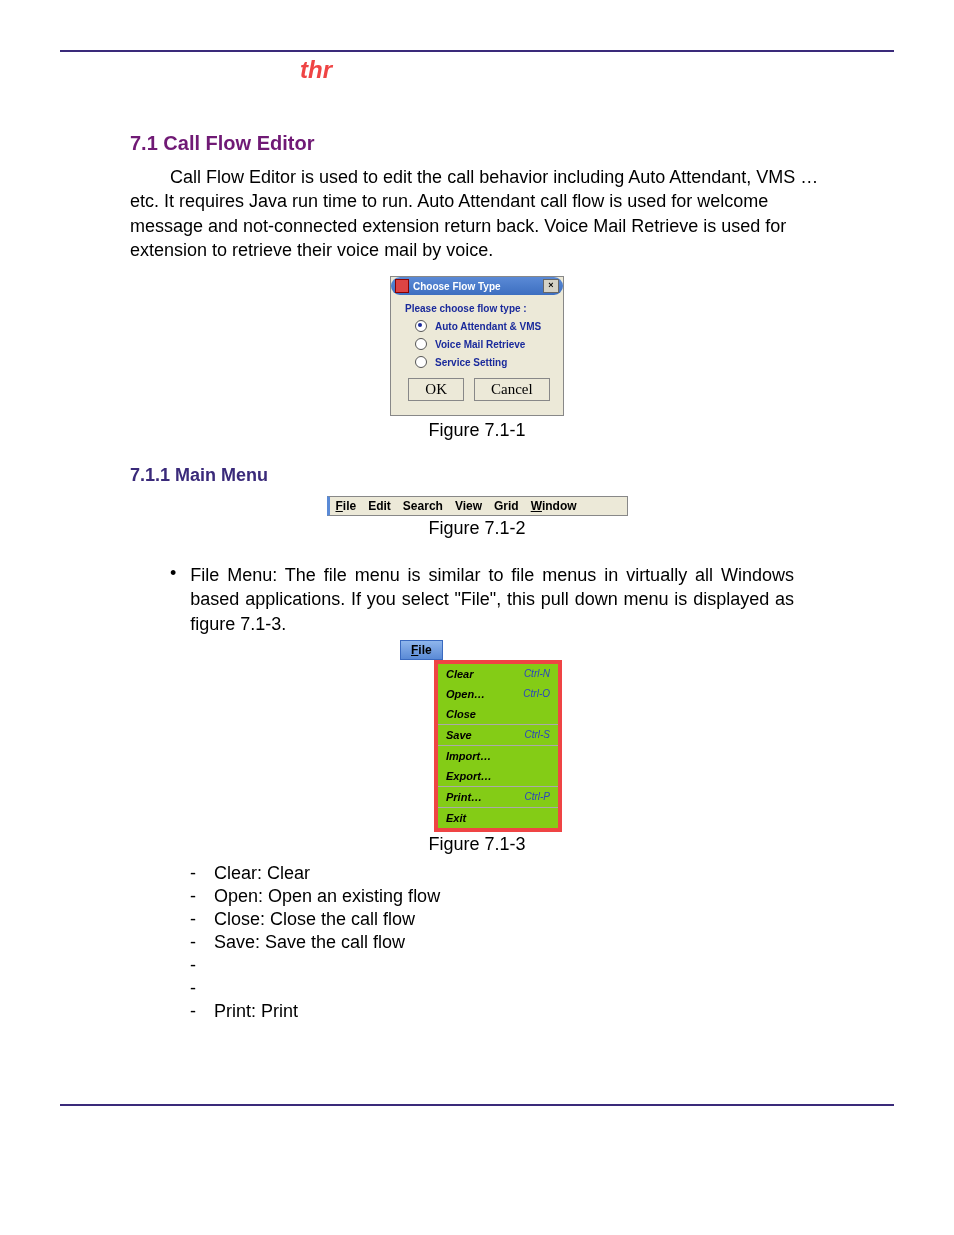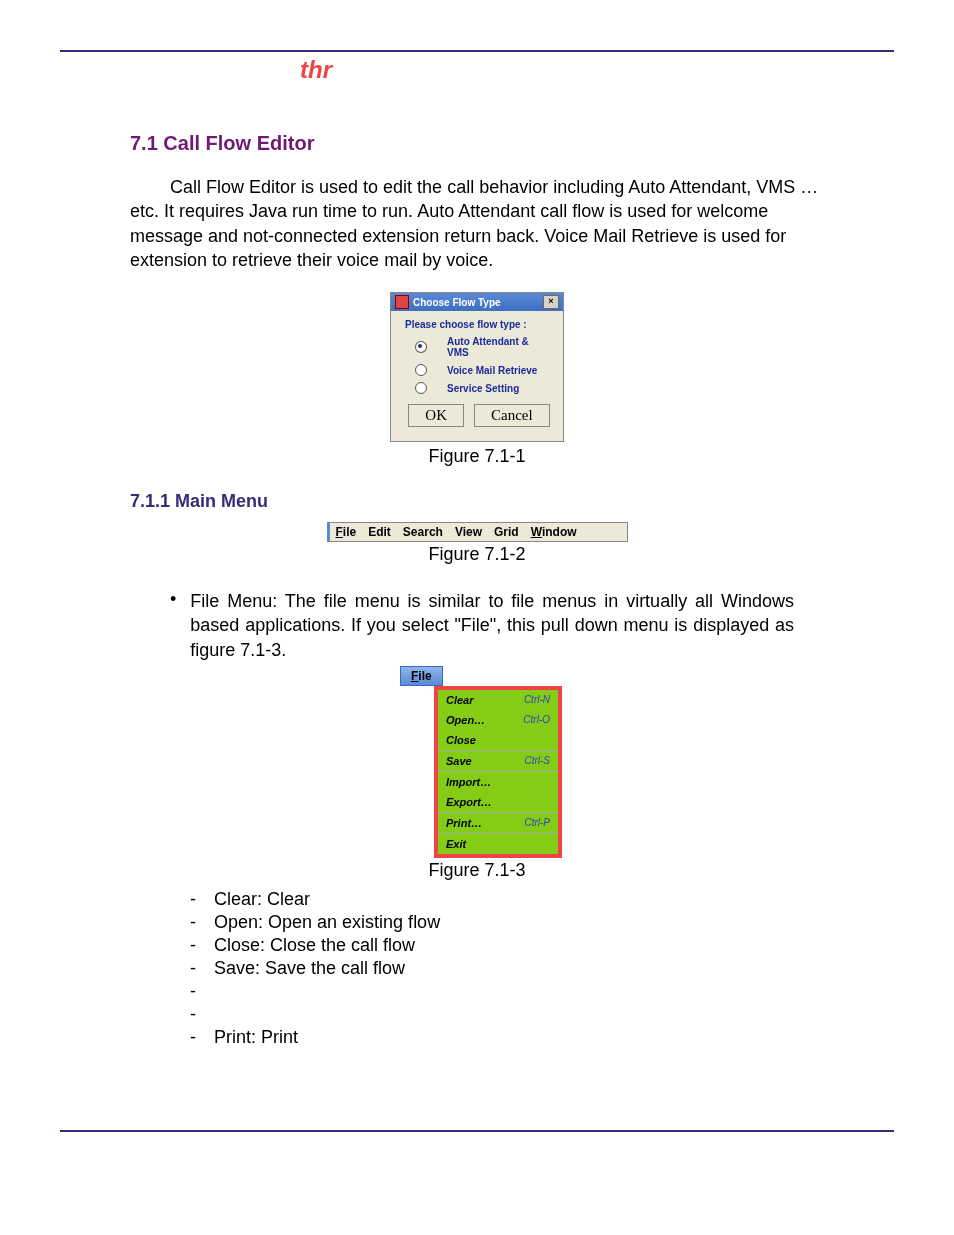--- a/index.html
+++ b/index.html
@@ -30,21 +30,21 @@
     margin-top: 46px;
   }
   .section-heading {
     color: #701a75;
     font-family: "Comic Sans MS", cursive, sans-serif;
     font-weight: bold;
     font-size: 20px;
     margin: 30px 60px 10px 60px;
   }
   .intro {
-    margin: 20px 60px;
+    margin: 4px 60px;
     font-size: 18px;
     line-height: 1.35;
   }
   .indent { text-indent: 40px; }
   .dialog {
     width: 172px;
     margin: 14px auto 4px auto;
     background: #ece9d8;
     border: 1px solid #888;
     font-size: 10px;
@@ -52,38 +52,39 @@
   }
   .dialog-title {
     background: linear-gradient(#5a8ad6, #3d6fc0);
     color: #fff;
     font-weight: bold;
     padding: 2px 4px;
     display: flex;
     align-items: center;
     justify-content: space-between;
     font-size: 10px;
+    border-radius: 9px;
   }
   .dialog-iconx {
     width: 14px; height: 12px;
     background: #d6d3c6;
     border: 1px solid #666;
     text-align: center;
     line-height: 10px;
     color: #000;
     font-size: 9px;
     font-weight: bold;
   }
   .dialog-body {
     padding: 8px 10px 10px 14px;
     color: #1a2a9b;
     font-weight: bold;
     font-size: 10px;
   }
-  .radio-row { margin: 6px 0 6px 10px; display:flex; align-items:center; gap:20px;}
+  .radio-row { margin: 6px 0 6px 10px; display:flex; align-items:center; gap:8px;}
   .radio {
     width:10px;height:10px;border:1px solid #555;border-radius:50%;background:#fff;display:inline-block;position:relative;
   }
   .radio.checked::after{content:"";position:absolute;left:2px;top:2px;width:4px;height:4px;border-radius:50%;background:#1a2a9b;}
   .dialog-buttons {
     display:flex;justify-content:center;gap:10px;margin-top:10px;padding-bottom:4px;
   }
   .winbtn {
     background:#ece9d8;border:1px solid #888;padding:2px 16px;font-size:15px;color:#000;font-family:Tahoma;
   }

